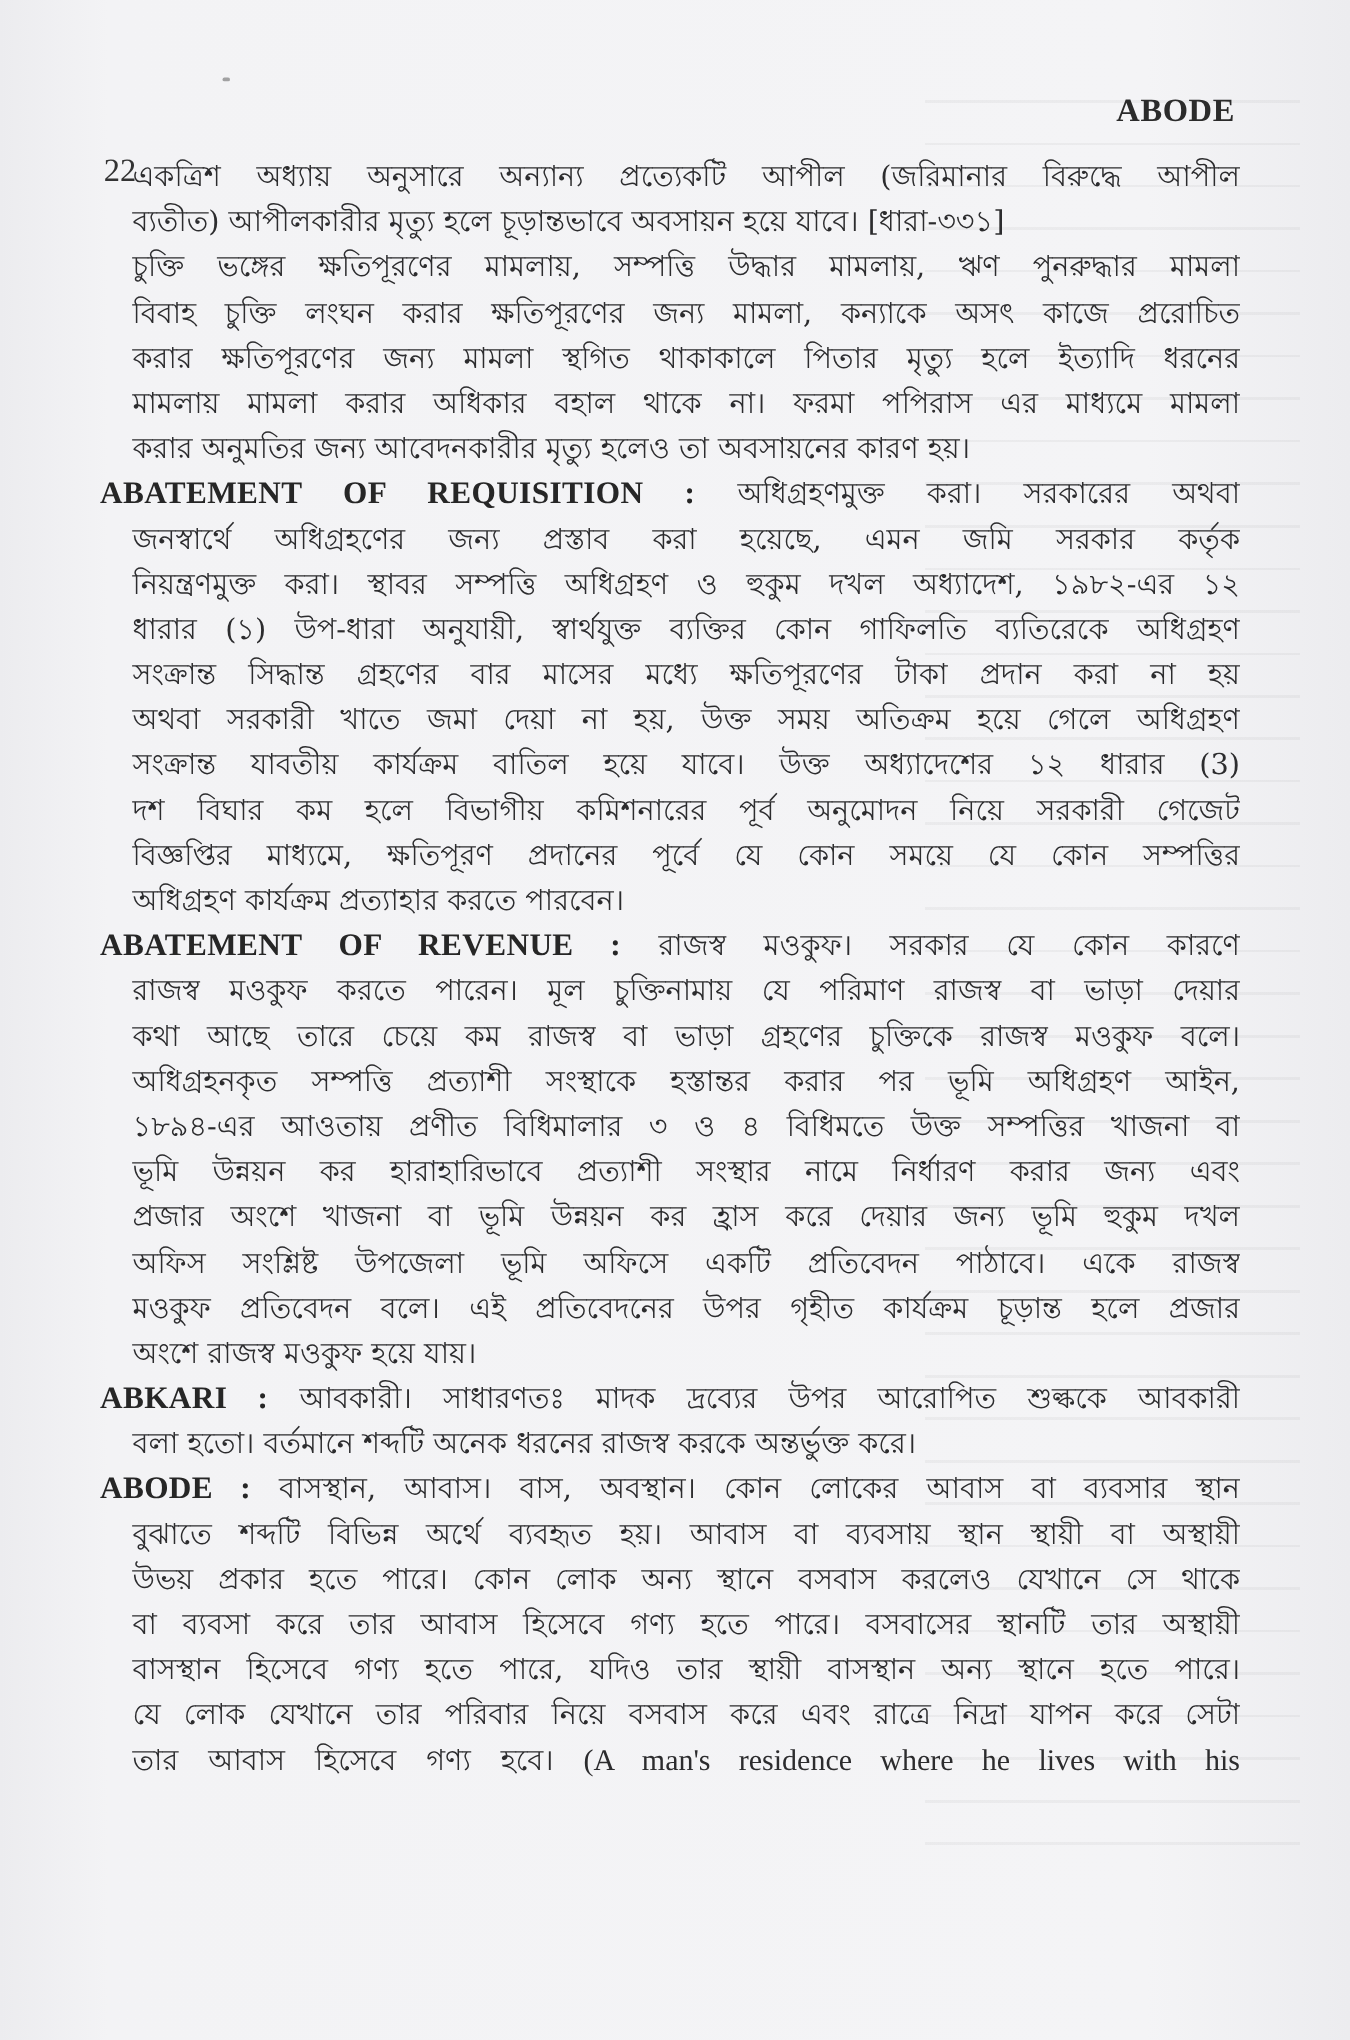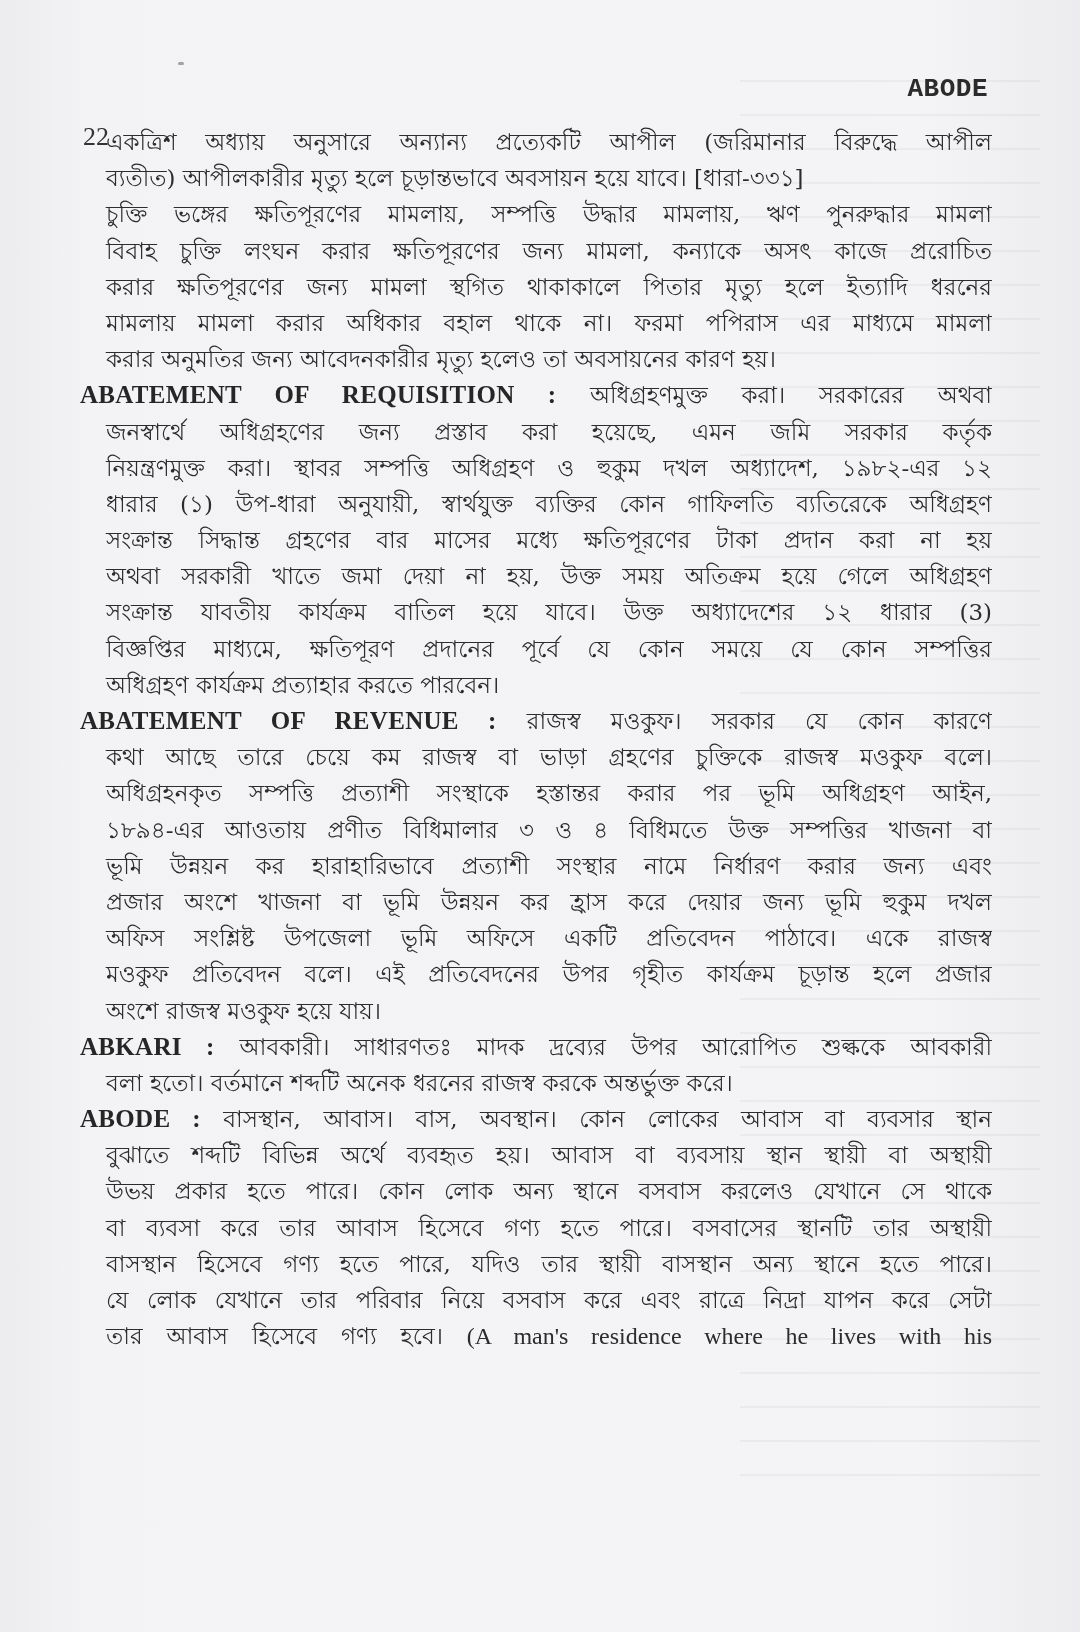--- a/index.html
+++ b/index.html
@@ -43,21 +43,21 @@
       top: 0;
       font-family: "Liberation Serif", serif;
       font-size: 26px;
       color: #333;
       margin-top: 48px;
     }
     .running-head {
       position: absolute;
       right: 0;
       top: 0;
-      font-family: Liberation Mono, monospace;
+      font-family: Liberation Serif, serif;
       font-weight: bold;
       font-size: 26px;
       color: #2b2b2b;
       letter-spacing: 0.5px;
     }
     .body-text {
       position: absolute;
       top: 124px;
       left: 80px;
       width: 912px;
@@ -120,26 +120,28 @@
     </div>
 
     <div class="entry">
       <div class="line"><span class="term">ABATEMENT OF REQUISITION :</span> <span>অধিগ্রহণমুক্ত করা। সরকারের অথবা</span></div>
       <div class="line indent">জনস্বার্থে অধিগ্রহণের জন্য প্রস্তাব করা হয়েছে, এমন জমি সরকার কর্তৃক</div>
       <div class="line indent">নিয়ন্ত্রণমুক্ত করা। স্থাবর সম্পত্তি অধিগ্রহণ ও হুকুম দখল অধ্যাদেশ, ১৯৮২-এর ১২</div>
       <div class="line indent">ধারার (১) উপ-ধারা অনুযায়ী, স্বার্থযুক্ত ব্যক্তির কোন গাফিলতি ব্যতিরেকে অধিগ্রহণ</div>
       <div class="line indent">সংক্রান্ত সিদ্ধান্ত গ্রহণের বার মাসের মধ্যে ক্ষতিপূরণের টাকা প্রদান করা না হয়</div>
       <div class="line indent">অথবা সরকারী খাতে জমা দেয়া না হয়, উক্ত সময় অতিক্রম হয়ে গেলে অধিগ্রহণ</div>
       <div class="line indent">সংক্রান্ত যাবতীয় কার্যক্রম বাতিল হয়ে যাবে। উক্ত অধ্যাদেশের ১২ ধারার (3)</div>
+      <div class="line indent">দশ বিঘার কম হলে বিভাগীয় কমিশনারের পূর্ব অনুমোদন নিয়ে সরকারী গেজেট</div>
       <div class="line indent">বিজ্ঞপ্তির মাধ্যমে, ক্ষতিপূরণ প্রদানের পূর্বে যে কোন সময়ে যে কোন সম্পত্তির</div>
       <div class="line indent last">অধিগ্রহণ কার্যক্রম প্রত্যাহার করতে পারবেন।</div>
     </div>
 
     <div class="entry">
       <div class="line"><span class="term">ABATEMENT OF REVENUE :</span> <span>রাজস্ব মওকুফ। সরকার যে কোন কারণে</span></div>
+      <div class="line indent">রাজস্ব মওকুফ করতে পারেন। মূল চুক্তিনামায় যে পরিমাণ রাজস্ব বা ভাড়া দেয়ার</div>
       <div class="line indent">কথা আছে তারে চেয়ে কম রাজস্ব বা ভাড়া গ্রহণের চুক্তিকে রাজস্ব মওকুফ বলে।</div>
       <div class="line indent">অধিগ্রহনকৃত সম্পত্তি প্রত্যাশী সংস্থাকে হস্তান্তর করার পর ভূমি অধিগ্রহণ আইন,</div>
       <div class="line indent">১৮৯৪-এর আওতায় প্রণীত বিধিমালার ৩ ও ৪ বিধিমতে উক্ত সম্পত্তির খাজনা বা</div>
       <div class="line indent">ভূমি উন্নয়ন কর হারাহারিভাবে প্রত্যাশী সংস্থার নামে নির্ধারণ করার জন্য এবং</div>
       <div class="line indent">প্রজার অংশে খাজনা বা ভূমি উন্নয়ন কর হ্রাস করে দেয়ার জন্য ভূমি হুকুম দখল</div>
       <div class="line indent">অফিস সংশ্লিষ্ট উপজেলা ভূমি অফিসে একটি প্রতিবেদন পাঠাবে। একে রাজস্ব</div>
       <div class="line indent">মওকুফ প্রতিবেদন বলে। এই প্রতিবেদনের উপর গৃহীত কার্যক্রম চূড়ান্ত হলে প্রজার</div>
       <div class="line indent last">অংশে রাজস্ব মওকুফ হয়ে যায়।</div>
     </div>
 

